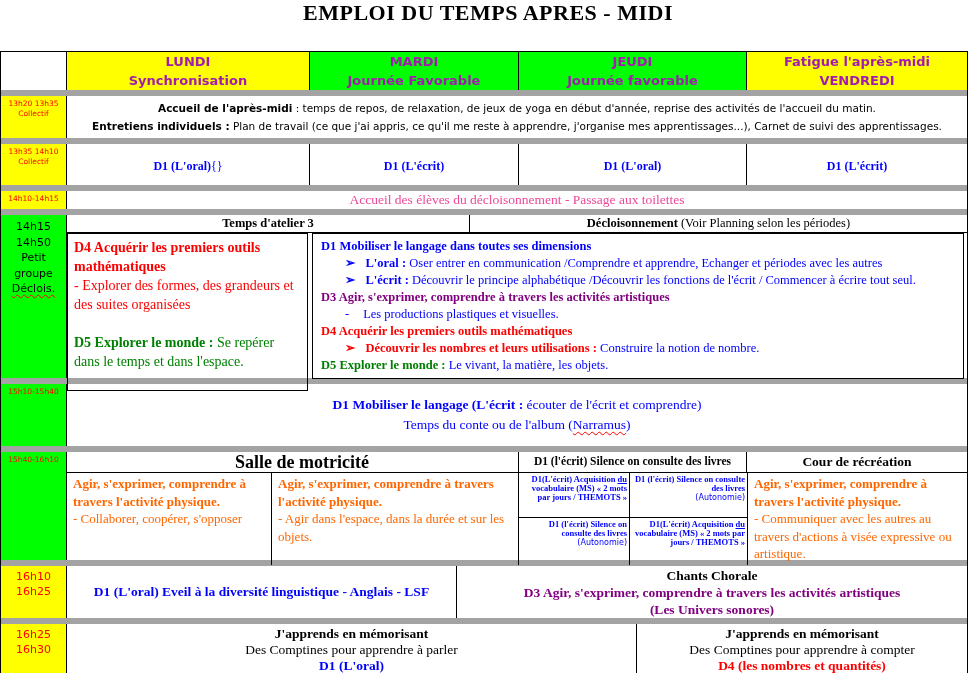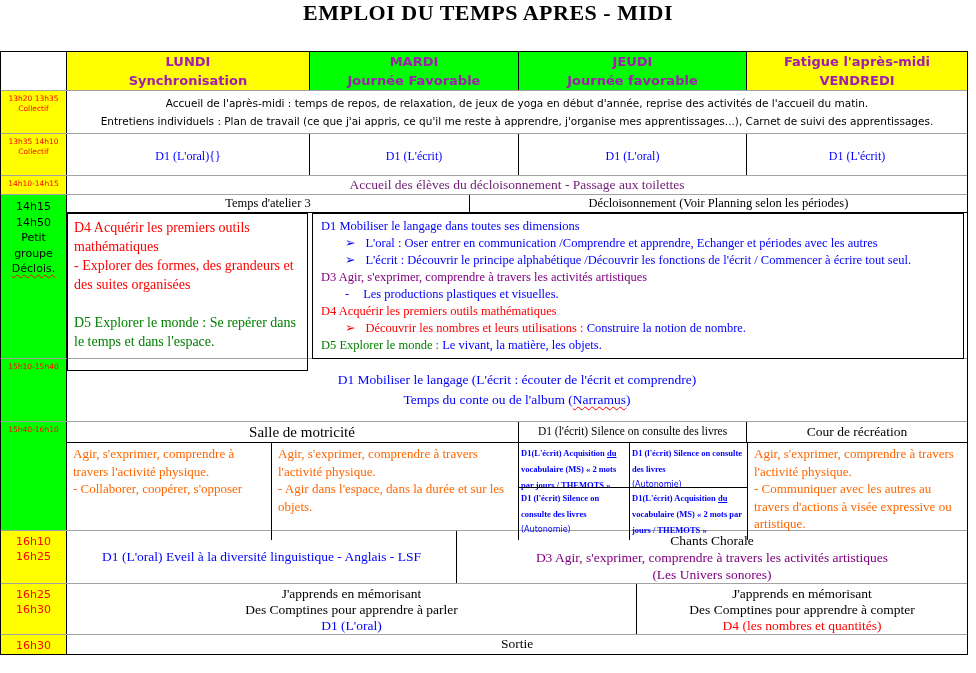--- a/index.html
+++ b/index.html
@@ -2,28 +2,28 @@
 <html><head>
 <meta charset="utf-8">
 <style>
   html,body{margin:0;padding:0;width:976px;height:673px;overflow:hidden;background:#fff;}
   .serif{font-family:"Liberation Serif",serif;}
   .comic{font-family:"DejaVu Sans",sans-serif;}
   .page{position:relative;width:976px;height:673px;background:#fff;}
   .title{position:absolute;top:0;left:0;width:976px;text-align:center;
          font-size:22px;font-weight:bold;color:#000;letter-spacing:.5px;}
   .tbl{position:absolute;top:51px;left:0;width:966px;border:1px solid #000;background:#fff;}
-  .row{display:flex;border-top:1px solid #a3a3a3;}
+  .row{display:flex;border-top:6px solid #a3a3a3;}
   .row.hdr{border-top:none;}
   .cell{box-sizing:border-box;overflow:hidden;}
   .time{width:66px;flex:0 0 66px;border-right:1px solid #000;text-align:center;
         white-space:pre-line;}
   .cl{border-left:1px solid #000;}
   .fill{flex:1 1 auto;}
-  .b{font-weight:normal;}
+  .b{font-weight:bold;}
   .bl{color:#0000FF;}.rd{color:#FF0000;}.pu{color:#800080;}
   .or{color:#FF6600;}.gn{color:#008000;}.yt{color:#FFFF00;}
   .bg-y{background:#FFFF00;}.bg-g{background:#00FF00;}
   .u{text-decoration:underline;}
   .wavy{text-decoration-line:underline;text-decoration-style:wavy;
         text-decoration-color:#FF0000;text-decoration-thickness:1px;text-underline-offset:2px;}
   
   .hdr{height:38px;}
   .dayc{text-align:center;font-size:13px;font-weight:bold;line-height:19px;color:#a21caf;}
   .w-lun{width:242px;flex:0 0 242px;}
@@ -35,21 +35,21 @@
   .t-lg{font-size:11px;line-height:15px;padding-top:3px;color:#FF0000;}
   .t-blk{font-size:11px;line-height:15.5px;padding-top:4px;color:#000;}
   
   .r1{height:42px;}
   .r1c{text-align:center;font-size:10.5px;line-height:18px;padding-top:3px;color:#000;}
   
   .r2{height:41px;}
   .r2c{text-align:center;font-size:12px;line-height:13.5px;padding-top:2px;white-space:pre-line;}
   
   .r3{height:18px;}
-  .r3c{text-align:center;font-size:13.5px;line-height:17px;color:#701a75;}
+  .r3c{text-align:center;font-size:13.5px;line-height:17px;color:#ec4899;}
   
   .r4{height:163px;}
   .r4main{flex:1 1 auto;display:flex;flex-direction:column;}
   .r4head{height:18px;display:flex;border-bottom:1px solid #000;}
   .r4head .hc{text-align:center;font-size:12.5px;line-height:17px;color:#000;}
   .w-ta{width:402px;flex:0 0 402px;}
   .r4body{flex:1 1 auto;display:flex;padding:0;}
   .boxL{width:227px;flex:0 0 227px;border:1px solid #000;margin-bottom:4px;
         padding:4px 6px;font-size:14px;line-height:19px;}
   .boxR{flex:1 1 auto;border:1px solid #000;margin-left:4px;margin-right:3px;margin-bottom:16px;
@@ -62,30 +62,30 @@
   .r5{height:22px;}
   .r5c{text-align:center;font-size:12.5px;line-height:21px;}
   
   .r6{height:62px;}
   .r6c{text-align:center;font-size:13.5px;line-height:20px;padding-top:11px;}
   
   .r7{height:108px;}
   .r7main{flex:1 1 auto;display:flex;flex-direction:column;}
   .r7head{height:21px;display:flex;border-bottom:1px solid #000;}
   .r7head .hc{text-align:center;color:#000;}
-  .h-mot{width:451px;flex:0 0 451px;font-size:15px;line-height:20px;padding-left:19px;}
+  .h-mot{width:451px;flex:0 0 451px;font-size:18px;line-height:20px;padding-left:19px;}
   .h-sil{font-size:11.5px;line-height:19px;}
   .h-cour{font-size:13.5px;line-height:20px;}
   .r7body{flex:1 1 auto;display:flex;}
   .w-l7{width:204px;flex:0 0 204px;}
   .w-m7{width:247px;flex:0 0 247px;}
   .agir{padding:2px 6px;font-size:13px;line-height:17.5px;white-space:pre-line;}
   .jgrid{display:grid;grid-template-columns:110px 1fr;grid-template-rows:44px 1fr;
          width:228px;flex:0 0 228px;}
-  .jcell{box-sizing:border-box;text-align:left;font-size:8.5px;line-height:16px;
+  .jcell{box-sizing:border-box;text-align:right;font-size:8.5px;line-height:9px;
          font-weight:bold;color:#0000FF;padding:2px 2px;}
   .jc-r{border-left:1px solid #000;}
   .jc-b{border-top:1px solid #000;}
   .auto-line{font-family:"DejaVu Sans",sans-serif;font-weight:normal;font-size:8px;}
   
   .r8{height:52px;}
   .r8l{width:389px;flex:0 0 389px;display:flex;align-items:center;justify-content:center;
        text-align:center;font-size:13.5px;}
   .r8r{text-align:center;font-size:13.5px;line-height:17px;padding-top:1px;}
   

